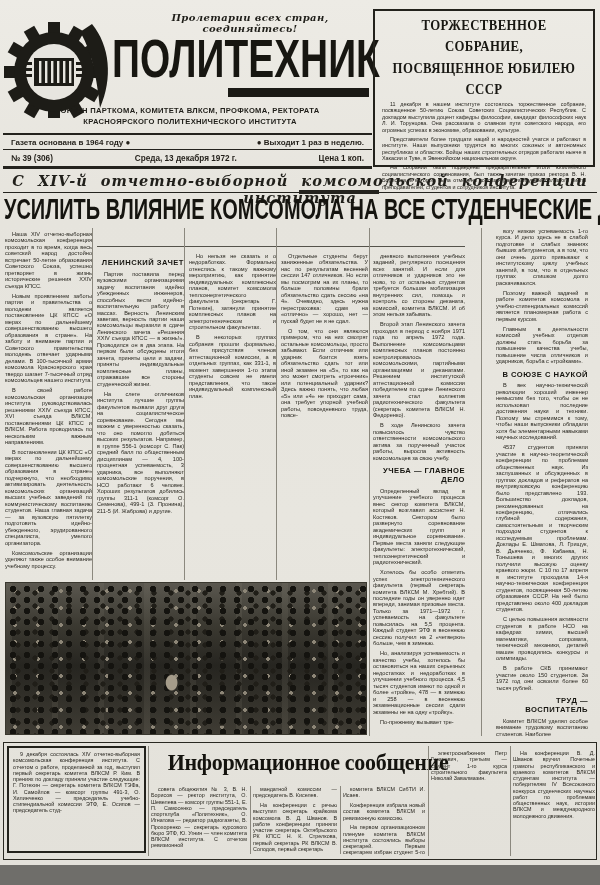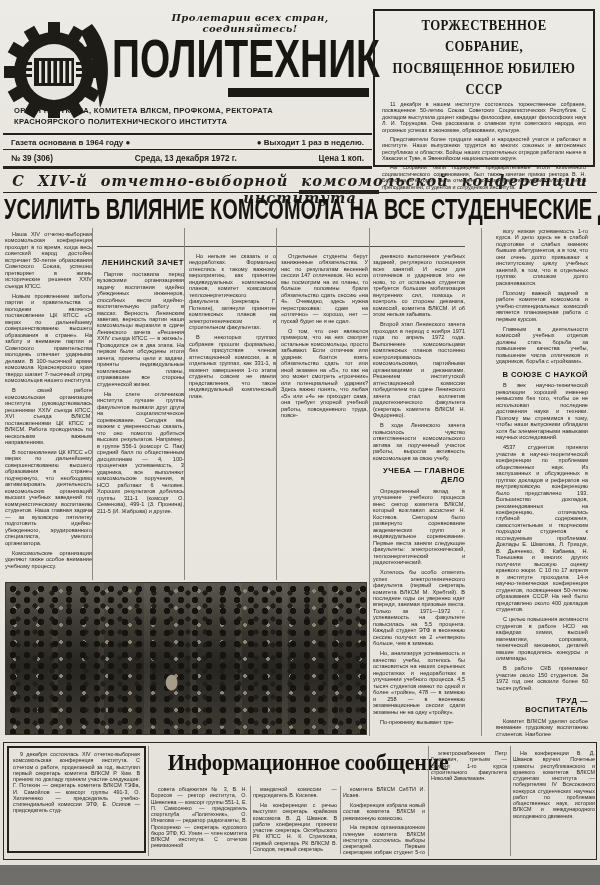--- a/index.html
+++ b/index.html
@@ -6,21 +6,21 @@
   .page{position:relative;width:600px;height:865px;margin:0 auto;overflow:hidden;
         background:linear-gradient(180deg,#edebe5 0%,#e6e4dd 25%,#e8e6df 60%,#e3e1da 100%);
         font-family:"Liberation Sans",sans-serif;color:#26241e;}
   .abs{position:absolute;}
   
   .slogan{left:128px;top:12px;width:244px;text-align:center;
           font:italic 700 10px "DejaVu Serif",serif;letter-spacing:.4px;color:#1f1e19;}
   .mast-title{left:112px;top:33px;font-weight:700;font-size:48px;line-height:1;
           transform:scale(.81,1.1);transform-origin:0 0;white-space:nowrap;color:#171611;}
   .title-bar{left:228px;top:88px;width:141px;height:9px;background:#1b1a15;}
-  .organ{left:14px;top:106px;width:352px;font-weight:700;font-size:7.6px;
+  .organ{left:14px;top:106px;width:352px;text-align:center;font-weight:700;font-size:7.6px;
          line-height:1.4;letter-spacing:.3px;color:#1f1e19;}
   .hrule{position:absolute;background:#24231e;}
   .inforow{left:3px;top:136px;width:369px;display:flex;justify-content:space-between;
            padding:2px 8px 0;box-sizing:border-box;font-weight:700;font-size:8px;color:#221f19;}
   .issuerow{left:3px;top:152px;width:369px;display:flex;
            padding:2px 8px 0;box-sizing:border-box;font-weight:700;font-size:8.2px;color:#221f19;}
   .issuerow .mid{flex:1;text-align:center;}
   .bullet{font-size:8px;}
   
   .jubilee{left:373px;top:9px;width:222px;height:158px;border:2.5px solid #23221c;

